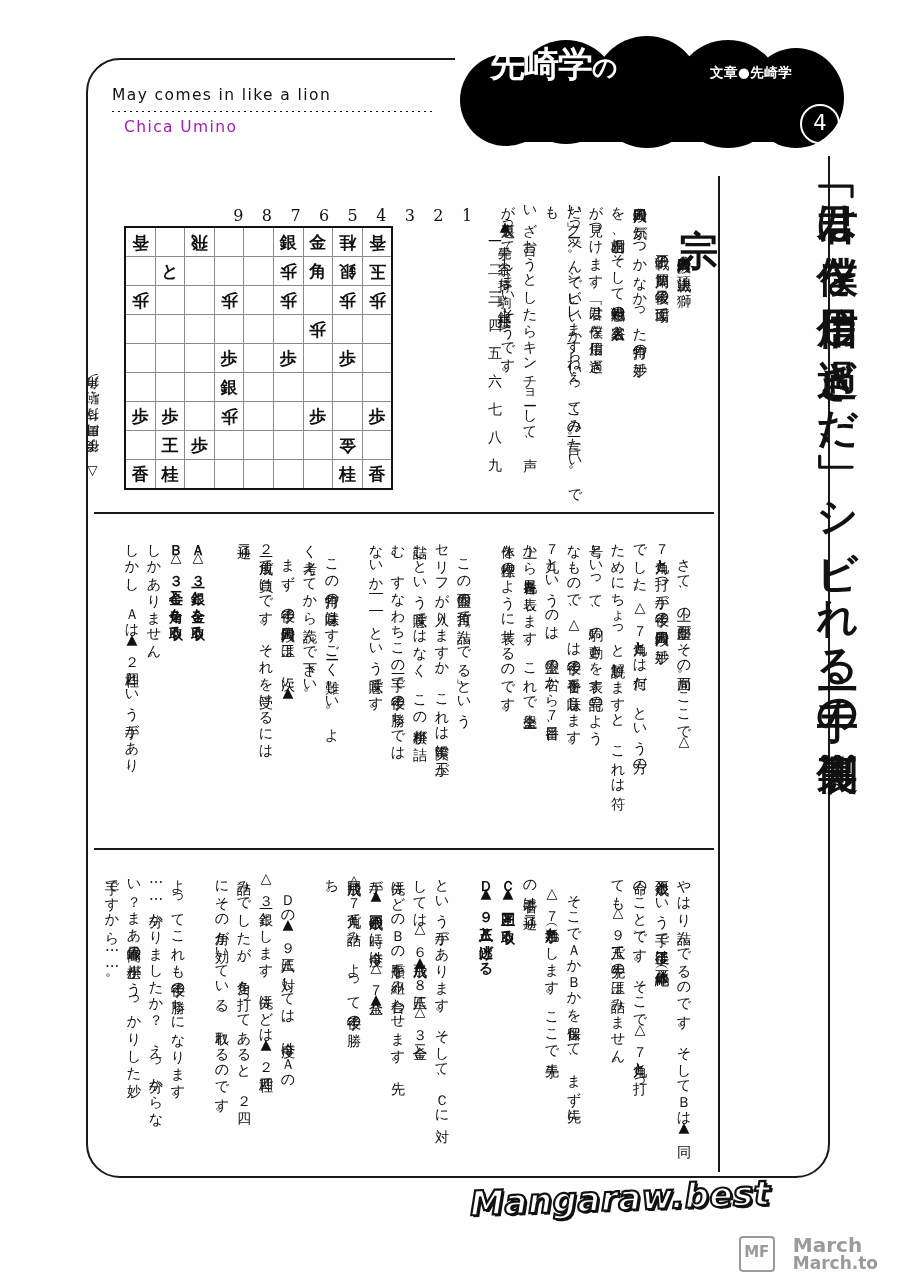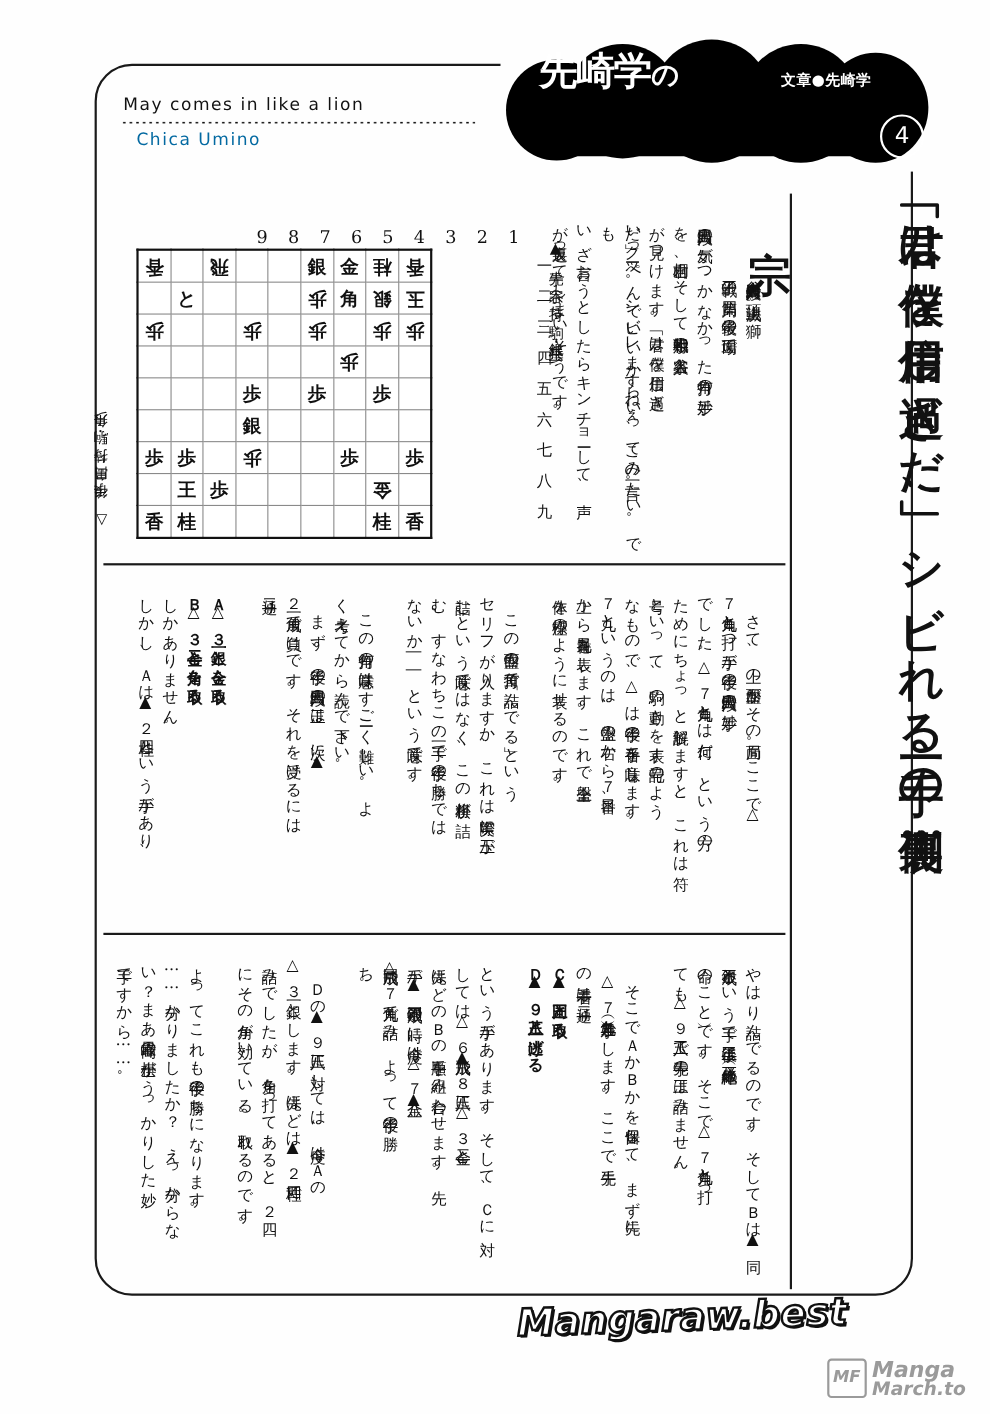--- a/index.html
+++ b/index.html
@@ -27,21 +27,21 @@
     font-size:15.5px;letter-spacing:1.4px;color:#111;white-space:nowrap;
   }
   .eng-dots{
     position:absolute;left:110px;top:110px;width:322px;height:3px;
     background-image:radial-gradient(circle,#111 0.9px,transparent 1.1px);
     background-size:6px 3px;background-repeat:repeat-x;
   }
   .eng-sub{
     position:absolute;left:124px;top:118px;
     font-family:"DejaVu Sans","Liberation Sans",sans-serif;
-    font-size:15.5px;letter-spacing:1.4px;color:#0369a1;white-space:nowrap;
+    font-size:15.5px;letter-spacing:1.4px;color:#a21caf;white-space:nowrap;
   }
 
   
   .banner-wrap{position:absolute;left:452px;top:36px;width:400px;height:120px;}
   .cloud{position:absolute;background:#000;border-radius:50%;}
   .banner-txt{
     position:absolute;left:0;top:0;width:400px;height:120px;color:#fff;
   }
   .b-line1{
     position:absolute;left:38px;top:5px;font-size:35px;font-weight:bold;
@@ -130,21 +130,21 @@
   .wm-main{
     position:absolute;left:470px;top:1178px;
     font-family:"DejaVu Sans","Liberation Sans",sans-serif;
     font-size:34px;font-weight:bold;font-style:italic;
     color:#ffffff;letter-spacing:0.5px;
     -webkit-text-stroke:2.2px #111;
     text-shadow:2px 2px 0 #111;
     transform:rotate(-2deg);
   }
   .wm-mf{
-    position:absolute;right:22px;bottom:14px;display:flex;align-items:flex-start;gap:5px;font-style:italic;
+    position:absolute;right:22px;bottom:14px;display:flex;align-items:flex-end;gap:18px;
   }
   .wm-mf .mark{
     width:32px;height:32px;border:2.4px solid #9a9a9a;border-radius:4px;
     color:#9a9a9a;font-size:15px;font-weight:bold;text-align:center;line-height:29px;
     font-family:"DejaVu Sans","Liberation Sans",sans-serif;
   }
   .wm-mf .txt{
     color:#9a9a9a;font-family:"DejaVu Sans","Liberation Sans",sans-serif;
     font-size:20px;font-weight:bold;line-height:1.0;
   }
@@ -373,18 +373,18 @@
   <div class="col" style="left:210px;top:870px;height:300px;">にその角が効いている。取れるのです。</div>
   <div class="col" style="left:166px;top:870px;height:300px;">よってこれも後手の勝ちになります。</div>
   <div class="col" style="left:144px;top:870px;height:300px;">……分かりましたか？　えっ分からな</div>
   <div class="col" style="left:122px;top:870px;height:300px;">い？まあ最高峰の棋士がうっかりした妙</div>
   <div class="col" style="left:100px;top:870px;height:300px;">手ですから……。</div>
 
   <div class="wm-main">Mangaraw.best</div>
   <div class="wm-mf">
     <div class="mark">MF</div>
     <div class="txt">
-      <div>Manga</div>
+      <div>March</div>
       <div class="l2">March.to</div>
     </div>
   </div>
 
 </div>
 
 </body></html>

